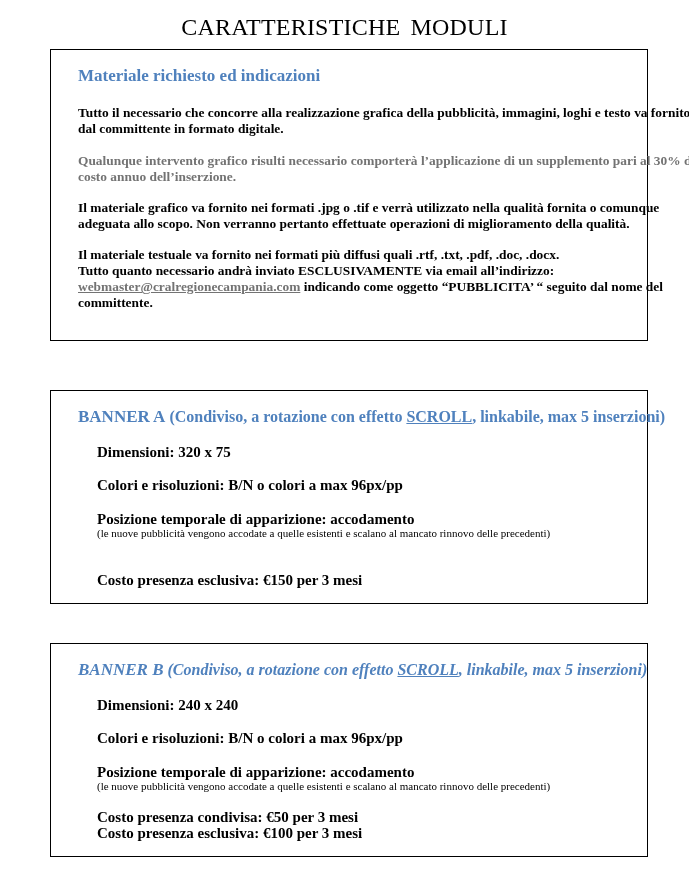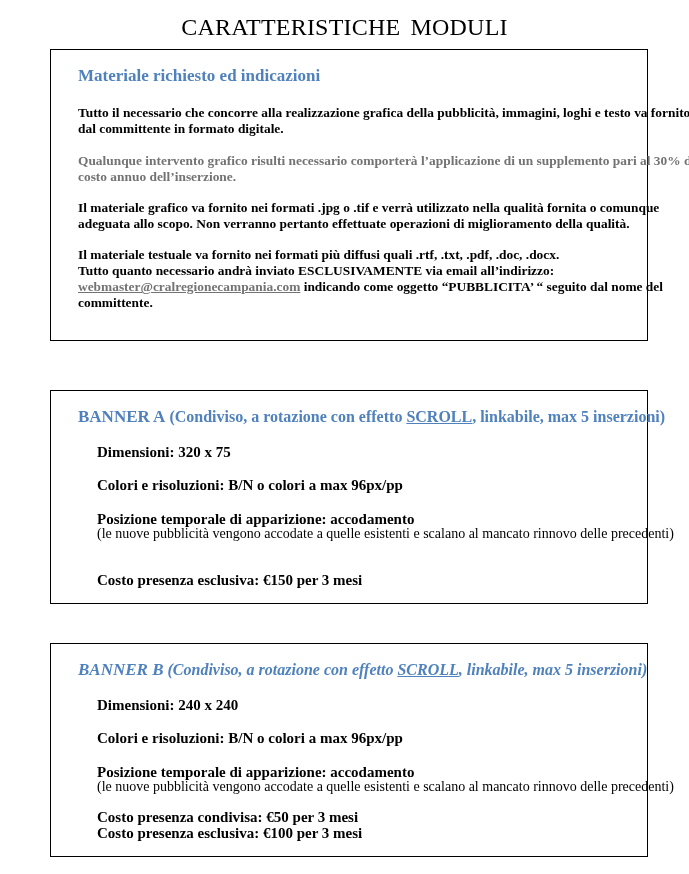--- a/index.html
+++ b/index.html
@@ -31,21 +31,21 @@
       position: absolute; left: 27px; width: 625px; font-weight: bold;
       font-size: 13.4px; line-height: 15.8px;
     }
     .red { color: #737373; }
     .link { color: #737373; text-decoration: underline; cursor: pointer; }
     .item {
       position: absolute; left: 46px; font-weight: bold; font-size: 15px;
       line-height: 15.8px; white-space: nowrap;
     }
     .note {
-      position: absolute; left: 46px; font-size: 14px; line-height: 11px; white-space: nowrap;
+      position: absolute; left: 46px; font-size: 11px; line-height: 11px; white-space: nowrap;
     }
   </style>
 </head>
 <body>
 
 <div class="page-title">CARATTERISTICHE  MODULI</div>
 
 <div class="box" id="box1">
   <div class="h-blue" style="top:16px;">Materiale richiesto ed indicazioni</div>
   <div class="para" style="top:55px;">Tutto il necessario che concorre alla realizzazione grafica della pubblicità, immagini, loghi e testo va fornito dal committente in formato digitale.</div>

